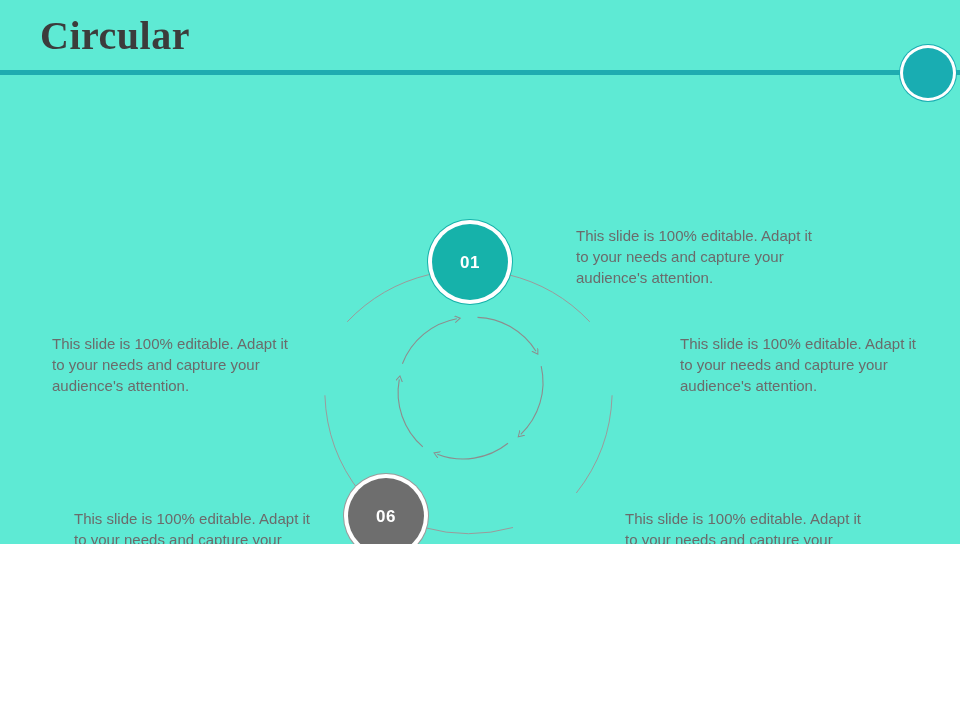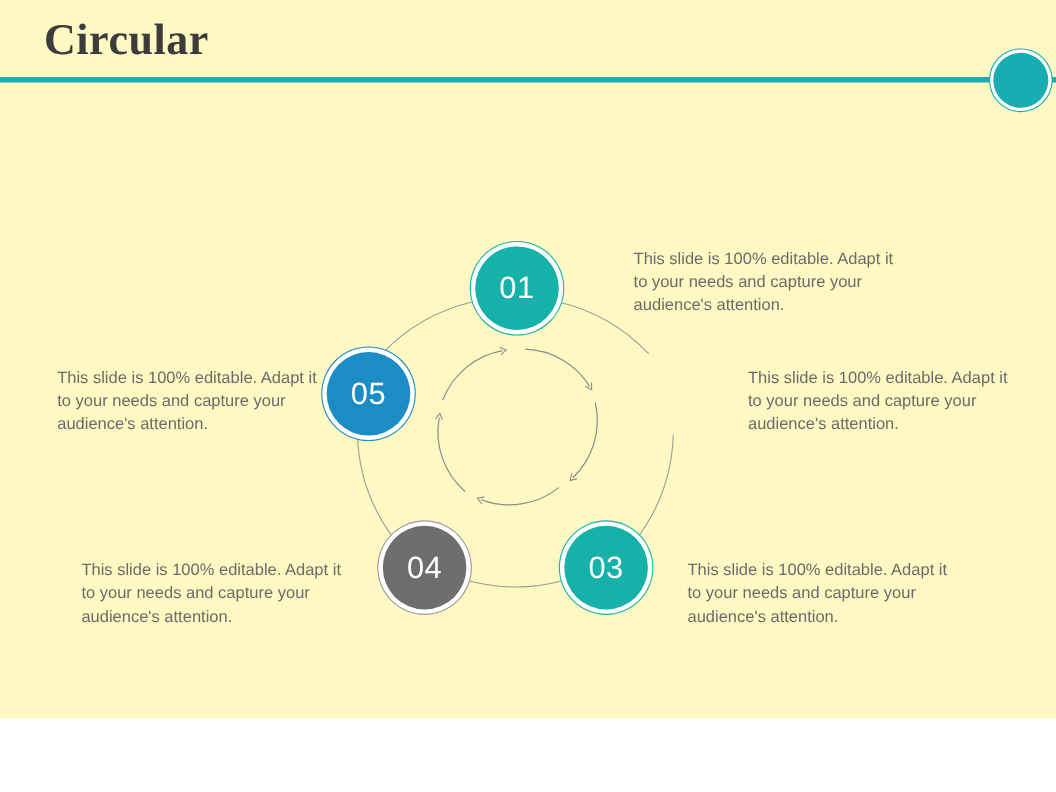--- a/index.html
+++ b/index.html
@@ -7,22 +7,22 @@
     margin: 0;
     padding: 0;
     background: #ffffff;
   }
   body {
     font-family: "Liberation Sans", sans-serif;
   }
   #slide {
     position: relative;
     width: 960px;
-    height: 653px;
-    background: #fef9c3;
+    height: 544px;
+    background: #5eead4;
     overflow: hidden;
   }
 
   
   #page-title {
     position: absolute;
     left: 40px;
     top: 12px;
     font-family: "Liberation Serif", serif;
     font-weight: bold;
@@ -71,22 +71,22 @@
     width: 76px;
     height: 76px;
     border-radius: 50%;
     display: flex;
     align-items: center;
     justify-content: center;
     box-sizing: border-box;
   }
   .node .node-label {
     font-family: "Liberation Sans", sans-serif;
-    font-size: 28px;
-    font-weight: normal;
+    font-size: 17px;
+    font-weight: bold;
     color: #ffffff;
     letter-spacing: 0.5px;
     line-height: 1;
     user-select: none;
   }
 
   
   .desc {
     position: absolute;
     font-family: "Liberation Sans", sans-serif;
@@ -137,31 +137,25 @@
         <path d="M 422.8 356.8 A 72 72 0 0 1 399.3 289.4" marker-end="url(#arrowhead)"></path>
         <path d="M 402.4 273.8 A 72 72 0 0 1 456.8 228.8" marker-end="url(#arrowhead)"></path>
       </g>
     </svg>
 
     <div class="node" style="left:432px; top:134px; background:#16b2aa; box-shadow:0 0 0 4px #ffffff, 0 0 0 5px #16b2aa;">
       <span class="node-label">01</span>
     </div>
 
 
-    <div class="node" style="left:513px; top:388px; background:#16b2aa; box-shadow:0 0 0 4px #ffffff, 0 0 0 5px #16b2aa;">
-      <span class="node-label">03</span>
+
+    <div class="node" style="left:348px; top:388px; background:#6e6e6e; box-shadow:0 0 0 4px #ffffff, 0 0 0 5px #9a9a9a;">
+      <span class="node-label">06</span>
     </div>
 
-    <div class="node" style="left:348px; top:388px; background:#6e6e6e; box-shadow:0 0 0 4px #ffffff, 0 0 0 5px #9a9a9a;">
-      <span class="node-label">04</span>
-    </div>
-
-    <div class="node" style="left:297px; top:230px; background:#1b8cc4; box-shadow:0 0 0 4px #ffffff, 0 0 0 5px #1b8cc4;">
-      <span class="node-label">05</span>
-    </div>
 
     <div class="desc right" style="left:576px; top:135px; width:248px;">This slide is 100% editable. Adapt it to your needs and capture your audience's attention.</div>
 
     <div class="desc right" style="left:680px; top:243px; width:248px;">This slide is 100% editable. Adapt it to your needs and capture your audience's attention.</div>
 
     <div class="desc right" style="left:625px; top:418px; width:250px;">This slide is 100% editable. Adapt it to your needs and capture your audience's attention.</div>
 
     <div class="desc left" style="left:74px; top:418px; width:248px;">This slide is 100% editable. Adapt it to your needs and capture your audience's attention.</div>
 
     <div class="desc left" style="left:52px; top:243px; width:248px;">This slide is 100% editable. Adapt it to your needs and capture your audience's attention.</div>

